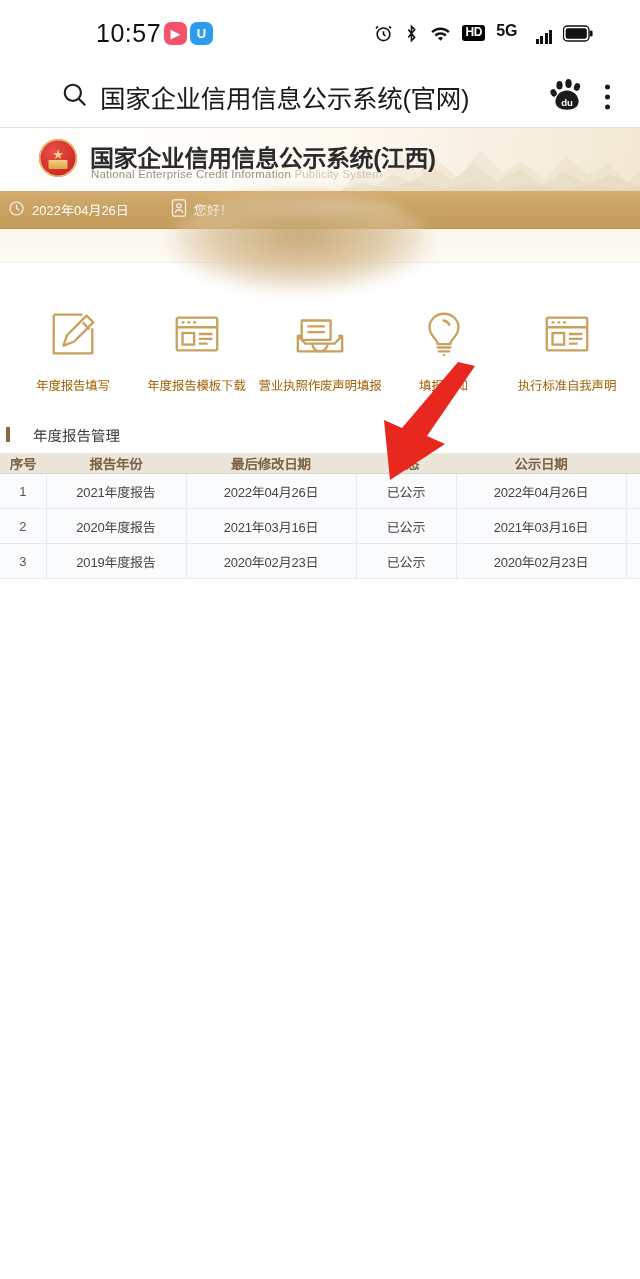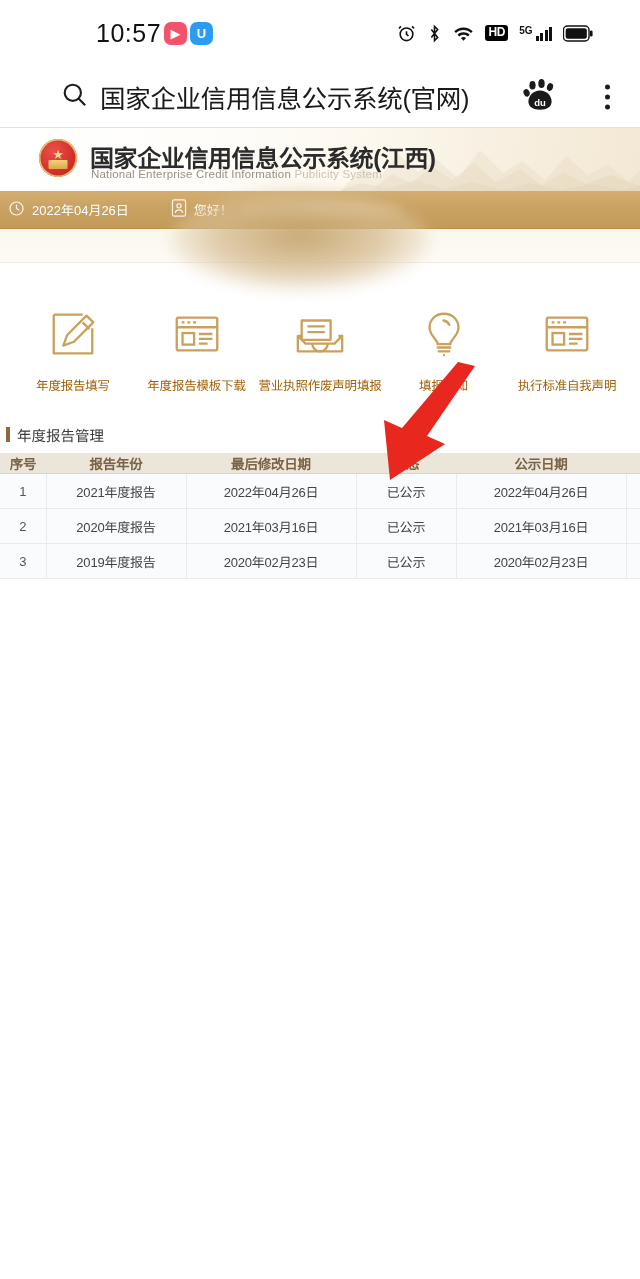--- a/index.html
+++ b/index.html
@@ -29,21 +29,21 @@
     border-radius:3px; padding:1px 3px; line-height:1.15; letter-spacing:-.3px;
   }
 
   
   .browserbar {
     position:relative; height:62px; display:flex; align-items:center;
     background:#fff; border-bottom:1px solid #e3e3e3;padding-left:36px;
   }
   .bb-search-icon { margin-left:25px; margin-right:12px; flex:0 0 auto; }
   .bb-title { font-size:25.5px; color:#1a1a1a; letter-spacing:-.3px; white-space:nowrap; }
-  .bb-baidu { position:absolute; right:83px; top:50%; transform:translateY(-50%); }
+  .bb-baidu { position:absolute; right:56px; top:50%; transform:translateY(-50%); }
   .bb-menu { position:absolute; right:26px; top:50%; transform:translateY(-50%);
              display:flex; flex-direction:column; gap:5px; align-items:center; padding:4px; }
   .bb-menu i { width:5px; height:5px; border-radius:50%; background:#1d1d1d; display:block; }
 
   
   .banner {
     position:relative; height:63px; width:100%; overflow:hidden;
     background:linear-gradient(100deg,#ffffff 0%,#fefdfa 30%,#fdf9f0 55%,#f7efe0 78%,#f3e8d4 100%);
   }
   .banner .mtn { position:absolute; right:0; top:0; width:300px; height:63px; opacity:.55; }
@@ -102,21 +102,21 @@
     padding:42px 18px 0 18px; background:#fff;
   }
   .iconcell { width:110px; display:flex; flex-direction:column; align-items:center; }
   .iconcell .glyph { height:58px; display:flex; align-items:center; justify-content:center; }
   .iconcell .lbl {
     margin-top:12px; font-size:12.5px; color:#a16207; white-space:nowrap; letter-spacing:-.2px;
   }
 
   
   .sectitle {
-    display:flex; align-items:center; gap:7px;
+    display:flex; align-items:center; gap:23px;
     margin:30px 0 8px 6px; font-size:14.5px; color:#3a3a3a; font-weight:500;
   }
   .sectitle .bar { width:4px; height:15px; background:#8a6a3e; display:block; }
 
   
   .tablewrap { width:100%; overflow:hidden; }
   table.annual { border-collapse:collapse; width:700px; table-layout:fixed; }
   table.annual th {
     background:#ece5da; color:#7a6244; font-size:13.5px; font-weight:bold;
     height:20px; text-align:center; border-bottom:1px solid #ddd3c4; letter-spacing:-.2px;
@@ -165,21 +165,21 @@
       </span>
       <span>
         <svg width="21" height="19" viewBox="0 0 24 20" fill="#111">
           <path d="M12 3.2C7.9 3.2 4.2 4.8 1.5 7.4l1.9 2C5.6 7.2 8.6 5.9 12 5.9s6.4 1.3 8.6 3.5l1.9-2C19.8 4.8 16.1 3.2 12 3.2z"></path>
           <path d="M12 8.6c-2.6 0-5 1-6.8 2.7l1.9 2c1.3-1.3 3-2 5-2s3.6.7 5 2l1.9-2C17 9.6 14.6 8.6 12 8.6z"></path>
           <path d="M12 14c-1.1 0-2.1.4-2.9 1.2L12 18.4l2.9-3.2A4.1 4.1 0 0 0 12 14z"></path>
         </svg>
       </span>
       <span class="hdbox">HD</span>
       <span style="display:flex;align-items:flex-end;gap:2px;">
-        <span style="font-size:10px;font-weight:bold;color:#111;line-height:1;margin-bottom:5px;margin-right:1px;">5G</span>
+        <span style="font-size:16px;font-weight:bold;color:#111;line-height:1;margin-bottom:5px;margin-right:16px;">5G</span>
         <span style="display:flex;align-items:flex-end;gap:1.5px;">
           <i style="display:block;width:3px;height:5px;background:#111;"></i>
           <i style="display:block;width:3px;height:8px;background:#111;"></i>
           <i style="display:block;width:3px;height:11px;background:#111;"></i>
           <i style="display:block;width:3px;height:14px;background:#111;"></i>
         </span>
       </span>
       <span>
         <svg width="30" height="17" viewBox="0 0 34 18">
           <rect x="0.5" y="0.5" width="29" height="17" rx="4.5" fill="none" stroke="#111" stroke-width="1.6"></rect>

